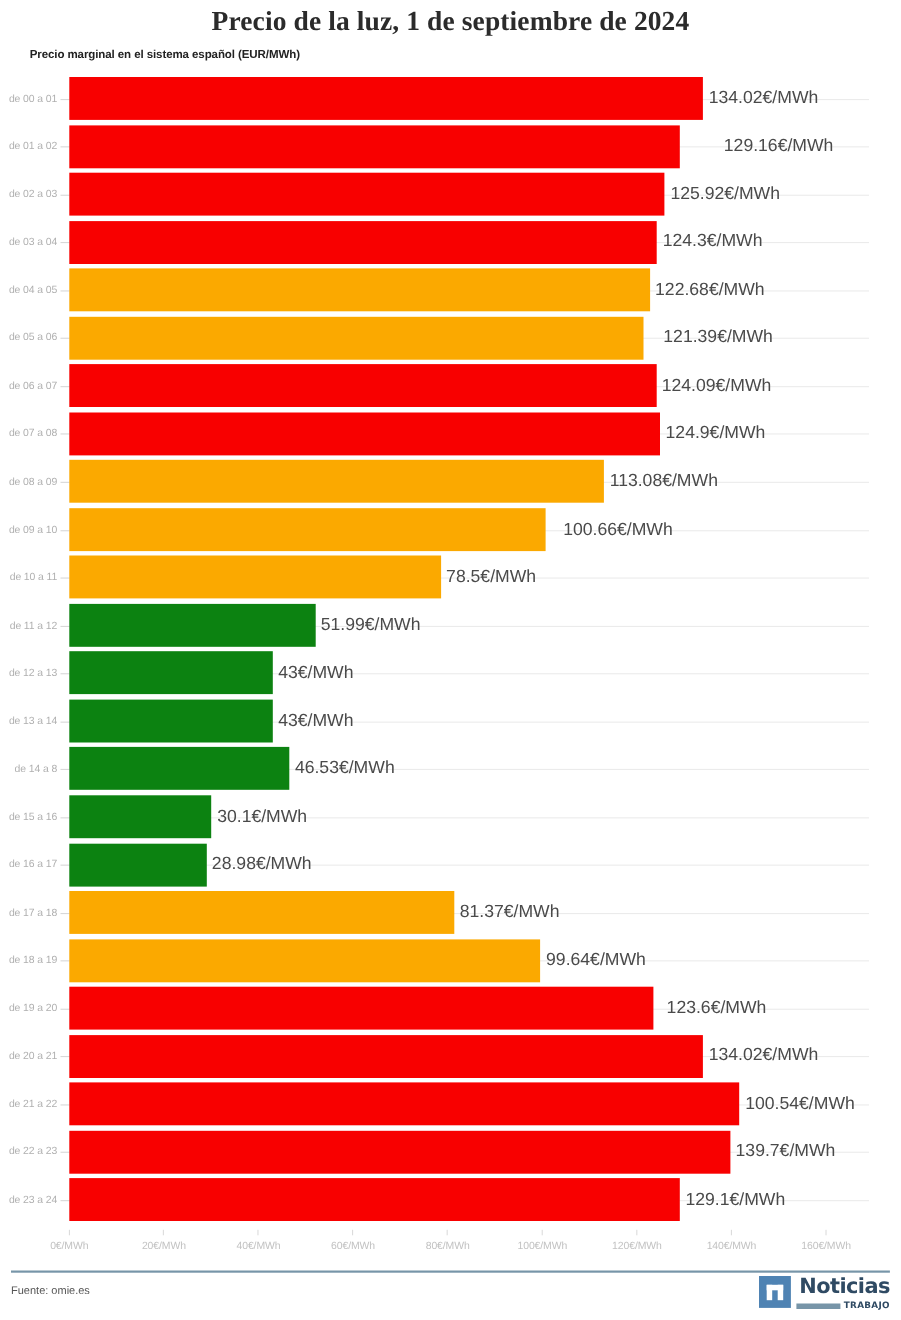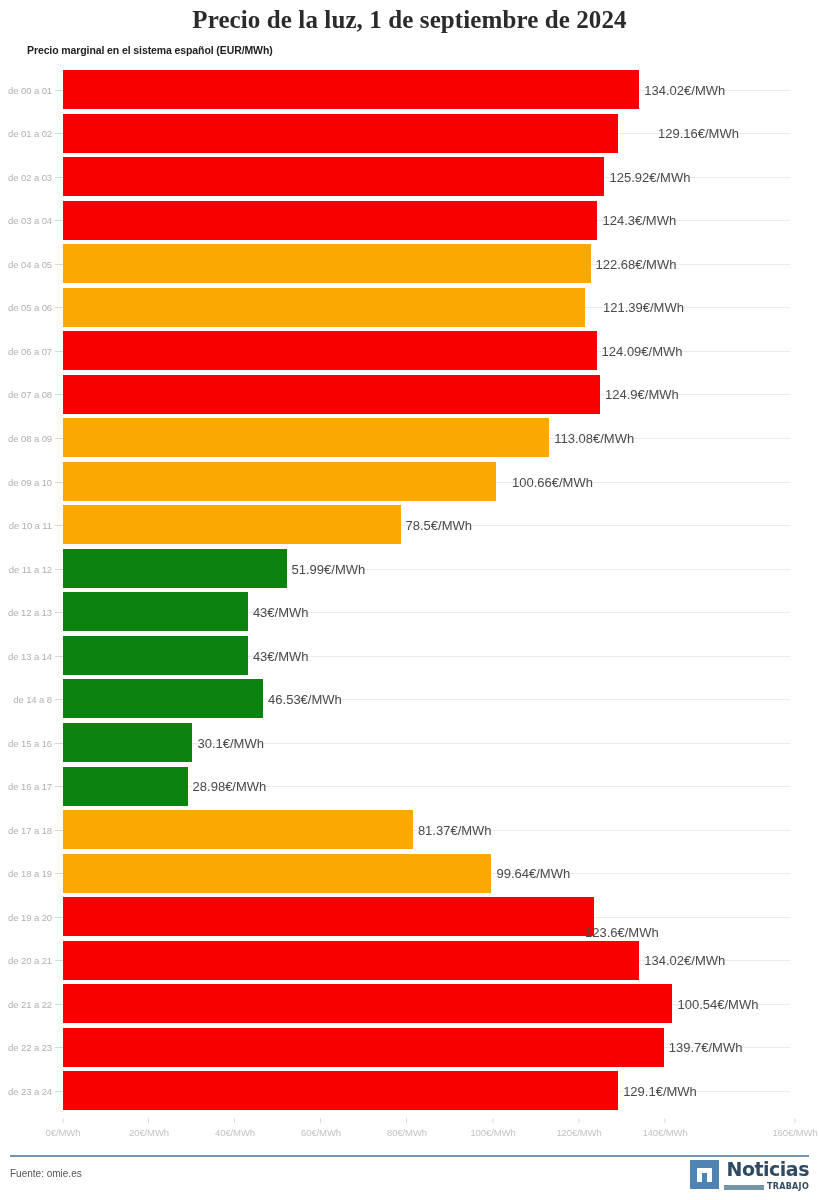--- a/index.html
+++ b/index.html
@@ -95,21 +95,21 @@
     position: absolute;
     left: 63px;
     top: 2px;
     height: 39px;
   }
 
   .bar-value {
     position: absolute;
     top: 50%;
     transform: translateY(-50%);
-    font-size: 13px;
+    font-size: 16px;
     color: #4a4a4a;
     white-space: nowrap;
     padding-left: 5px;
   }
 
   
   .xaxis {
     position: absolute;
     top: 1118px;
     left: 0;
@@ -358,21 +358,21 @@
         <div class="cat-label">de 18 a 19</div>
         <div class="tickstub"></div>
         <div class="bar" style="width: 428.452px; background: rgb(251, 169, 0);"></div>
         <div class="bar-value" style="left: 491.452px;">99.64€/MWh</div>
       </div>
       <div class="row">
         <div class="gridline"></div>
         <div class="cat-label">de 19 a 20</div>
         <div class="tickstub"></div>
         <div class="bar" style="width: 531.48px; background: rgb(248, 0, 0);"></div>
-        <div class="bar-value" style="left: 580px; margin-top: 15px;">123.6€/MWh</div>
+        <div class="bar-value" style="left: 601px;">123.6€/MWh</div>
       </div>
       <div class="row">
         <div class="gridline"></div>
         <div class="cat-label">de 20 a 21</div>
         <div class="tickstub"></div>
         <div class="bar" style="width: 576.286px; background: rgb(248, 0, 0);"></div>
         <div class="bar-value" style="left: 639.286px;">134.02€/MWh</div>
       </div>
       <div class="row">
         <div class="gridline"></div>
@@ -423,21 +423,21 @@
         <div class="lbl">100€/MWh</div>
       </div>
       <div class="xtick" style="left: 579px;">
         <div class="mark"></div>
         <div class="lbl">120€/MWh</div>
       </div>
       <div class="xtick" style="left: 665px;">
         <div class="mark"></div>
         <div class="lbl">140€/MWh</div>
       </div>
-      <div class="xtick" style="left: 795px;">
+      <div class="xtick" style="left: 751px;">
         <div class="mark"></div>
         <div class="lbl">160€/MWh</div>
       </div>
     </div>
 
   <div class="footer-rule"></div>
   <div class="source">Fuente: omie.es</div>
 
   <div class="brand">
     <div class="brand-mark"></div>

